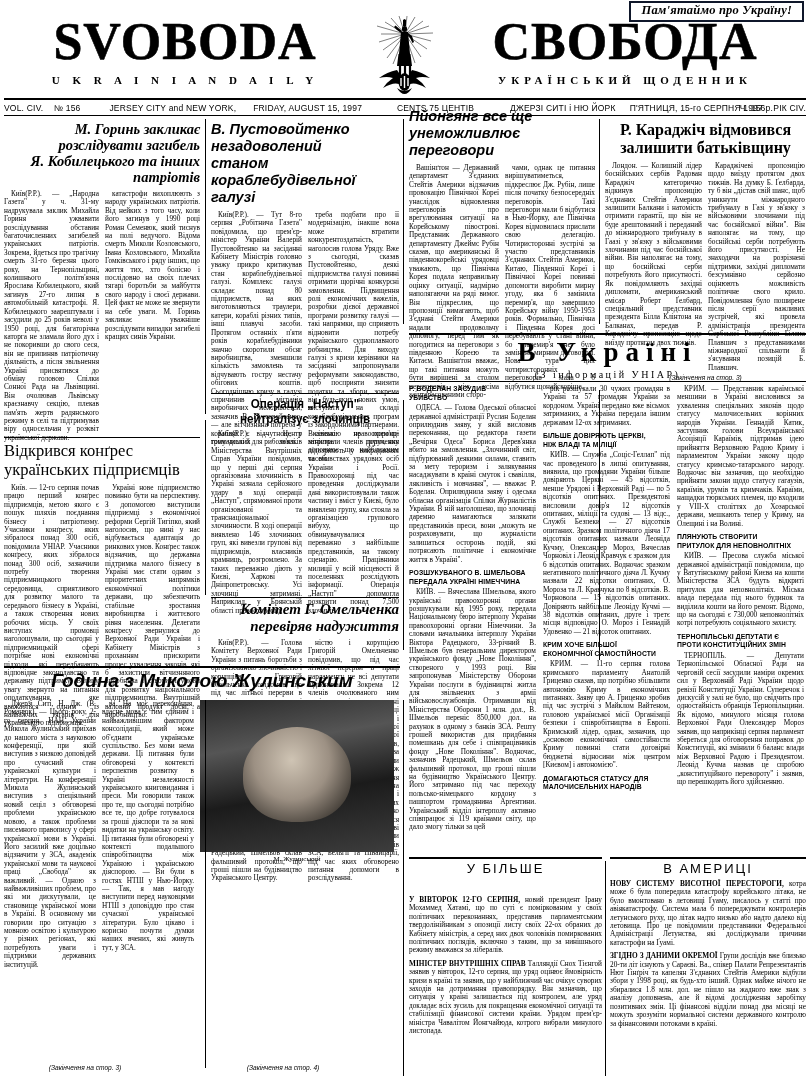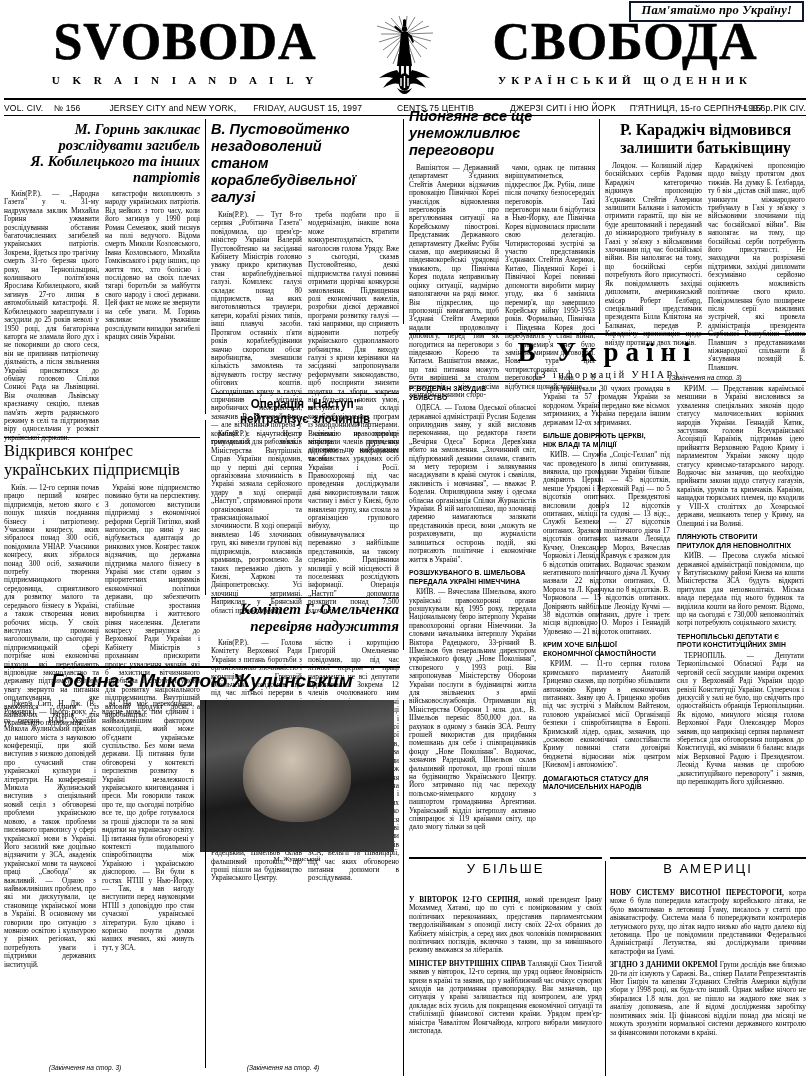--- a/index.html
+++ b/index.html
@@ -393,21 +393,21 @@
   <div class="col" style="left:409px; top:861px; width:193px;">
     <div class="sec-title">У БІЛЬШЕ</div>
     <div class="body-text" style="margin-top:20px;">
       <p style="text-indent:0;"><b>У ВІВТОРОК 12-ГО СЕРПНЯ,</b><span> новий президент Ірану Мохаммед Хатамі, що по суті є поміркованим у своїх політичних переконаннях, представив парламентським твердолінійникам з опозиції листу своїх 22-ох обраних до Кабінету міністрів, а серед них двох чоловіків помиркованих політичних поглядів, включно з таким, що за нинішнього режиму вважався за лібералів.</span></p>
       <p style="margin-top:5px;text-indent:0;"><b>МІНІСТЕР ВНУТРІШНІХ СПРАВ</b><span> Талляндії Снох Тієнгой заявив у вівторок, 12-го серпня, що уряд оцінює ймовірність кризи в країні та заявив, що у найближчий час очікує суворих заходів на дотримання правопорядку. Він зазначив, що ситуація у країні залишається під контролем, але уряд докладає всіх зусиль для покращення економічної ситуації та стабілізації фінансової системи країни. Урядом прем'єр-міністра Чавалітом Йонгчайюда, котрого вибрали минулого листопада.</span></p>
     </div>
   </div>
 
   <div class="col" style="left:610px; top:861px; width:196px;">
     <div class="sec-title">В АМЕРИЦІ</div>
-    <div class="body-text" style="margin-top:13px;">
+    <div class="body-text" style="margin-top:4px;">
       <p style="text-indent:0;"><b>НОВУ СИСТЕМУ ВИСОТНОЇ ПЕРЕСТОРОГИ,</b><span> котра може б була попередила катастрофу корейського літака, не було вмонтовано в летовищі Ґуаму, писалось у статті про авіякатастрофу. Система мала б попереджувати контролерів летунського руху, що літак надто низько або надто далеко від летовища. Про це повідомили представники Федеральної Адміністрації Летунства, які досліджували причини катастрофи на Ґуамі.</span></p>
       <p style="margin-top:5px;text-indent:0;"><b>ЗГІДНО З ДАНИМИ ОКРЕМОЇ</b><span> Групи дослідів вже близько 20-ти літ існують у Сараєві. Ва., спікер Палати Репрезентантів Нют Ґінґріч та капелян З'єднаних Стейтів Америки відбули збори у 1998 році, як будь-хто інший. Однак майже нічого не збиралися 1.8 млн. дол. не пішло на жадного вже знак з аналізу доповнень, але й відомі дослідження заробітку позитивних змін. Ці фінансові відділи понад два місяці не можуть зрозуміти нормальної системи державного контролю за фінансовими потоками в країні.</span></p>
     </div>
   </div>
 
   <div class="vline" style="left:605px; top:861px; height:215px;"></div>
   <div class="vline" style="left:403px; top:861px; height:215px;"></div>
 
 </div>
 

